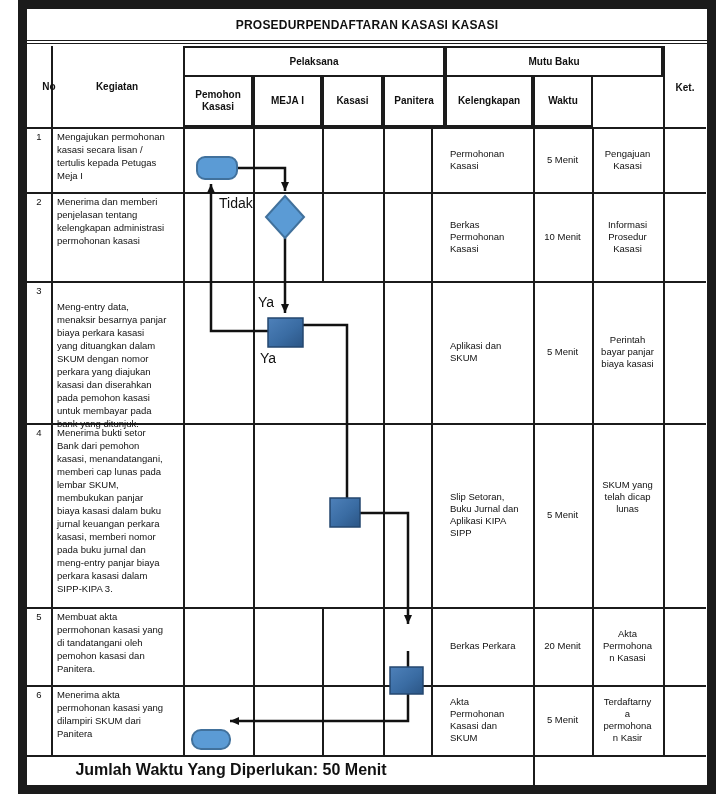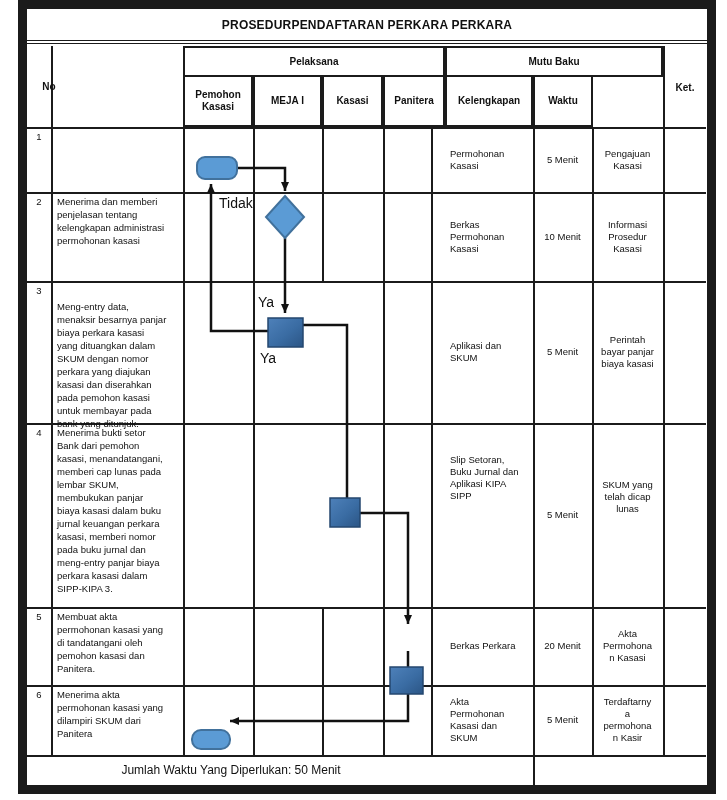--- a/index.html
+++ b/index.html
@@ -20,32 +20,32 @@
         text-align:center;font-weight:bold;font-size:10px;}
   .cell{position:absolute;font-size:9.5px;line-height:13px;}
   .pre{white-space:pre-line;}
   .no{ text-align:center;width:24px;left:27px;}
   .keg{left:57px;width:124px;}
   .kel{left:450px;width:80px;display:flex;align-items:center;line-height:12px;}
   .wak{left:533px;width:59px;display:flex;align-items:center;justify-content:center;text-align:center;line-height:12px;}
   .out{left:592px;width:71px;display:flex;align-items:center;justify-content:center;text-align:center;line-height:12px;}
   .footer{position:absolute;left:27px;top:755px;width:408px;height:30px;
         display:flex;align-items:center;justify-content:center;
-        font-weight:normal;font-size:12px;}
+        font-weight:bold;font-size:16px;}
   .flabel{position:absolute;font-size:14px;background:transparent;}
   svg.flow{position:absolute;left:0;top:0;}
 </style>
 </head>
 <body>
 
 <div class="page">
 
   <div class="frame"></div>
 
-  <div class="title">PROSEDURPENDAFTARAN PERKARA PERKARA</div>
+  <div class="title">PROSEDURPENDAFTARAN KASASI KASASI</div>
 
   <div class="hl" style="top:127px"></div>
   <div class="hl" style="top:192px"></div>
   <div class="hl" style="top:281px"></div>
   <div class="hl" style="top:423px"></div>
   <div class="hl" style="top:607px"></div>
   <div class="hl" style="top:685px"></div>
   <div class="hl" style="top:755px"></div>
 
   <div class="vl" style="left:51px;top:46px;height:711px"></div>
@@ -54,33 +54,38 @@
   <div class="vl" style="left:322px;top:127px;height:154px"></div>
   <div class="vl" style="left:322px;top:607px;height:150px"></div>
   <div class="vl" style="left:383px;top:127px;height:630px"></div>
   <div class="vl" style="left:431px;top:127px;height:630px"></div>
   <div class="vl" style="left:533px;top:127px;height:630px"></div>
   <div class="vl" style="left:592px;top:127px;height:630px"></div>
   <div class="vl" style="left:663px;top:46px;height:711px"></div>
   <div class="vl" style="left:533px;top:755px;height:30px"></div>
 
   <div class="hlabel" style="left:27px;top:46px;width:44px;height:81px">No</div>
+  <div class="hlabel" style="left:51px;top:46px;width:132px;height:81px">Kegiatan</div>
   <div class="hlabel" style="left:663px;top:47px;width:44px;height:81px">Ket.</div>
 
   <div class="hbox" style="left:183px;top:46px;width:262px;height:31px">Pelaksana</div>
   <div class="hbox" style="left:445px;top:46px;width:218px;height:31px">Mutu Baku</div>
 
   <div class="hbox" style="left:183px;top:75px;width:70px;height:52px">Pemohon Kasasi</div>
   <div class="hbox" style="left:253px;top:75px;width:69px;height:52px">MEJA I</div>
   <div class="hbox" style="left:322px;top:75px;width:61px;height:52px">Kasasi</div>
   <div class="hbox" style="left:383px;top:75px;width:62px;height:52px">Panitera</div>
   <div class="hbox" style="left:445px;top:75px;width:88px;height:52px">Kelengkapan</div>
   <div class="hbox" style="left:533px;top:75px;width:60px;height:52px">Waktu</div>
 
   <div class="cell no" style="top:130px">1</div>
+  <div class="cell keg pre" style="top:130px">Mengajukan permohonan
+kasasi secara lisan /
+tertulis kepada Petugas
+Meja I</div>
   <div class="cell kel pre" style="top:127px;height:65px">Permohonan
 Kasasi</div>
   <div class="cell wak" style="top:127px;height:65px">5 Menit</div>
   <div class="cell out pre" style="top:127px;height:65px">Pengajuan
 Kasasi</div>
 
   <div class="cell no" style="top:195px">2</div>
   <div class="cell keg pre" style="top:195px">Menerima dan memberi
 penjelasan tentang
 kelengkapan administrasi
@@ -118,21 +123,21 @@
 memberi cap lunas pada
 lembar SKUM,
 membukukan panjar
 biaya kasasi dalam buku
 jurnal keuangan perkara
 kasasi, memberi nomor
 pada buku jurnal dan
 meng-entry panjar biaya
 perkara kasasi dalam
 SIPP-KIPA 3.</div>
-  <div class="cell kel pre" style="top:407px;height:141px">Slip Setoran,
+  <div class="cell kel pre" style="top:444px;height:141px">Slip Setoran,
 Buku Jurnal dan
 Aplikasi KIPA
 SIPP</div>
   <div class="cell wak" style="top:423px;height:184px">5 Menit</div>
   <div class="cell out pre" style="top:412px;height:169px">SKUM yang
 telah dicap
 lunas</div>
 
   <div class="cell no" style="top:610px">5</div>
   <div class="cell keg pre" style="top:610px">Membuat akta

